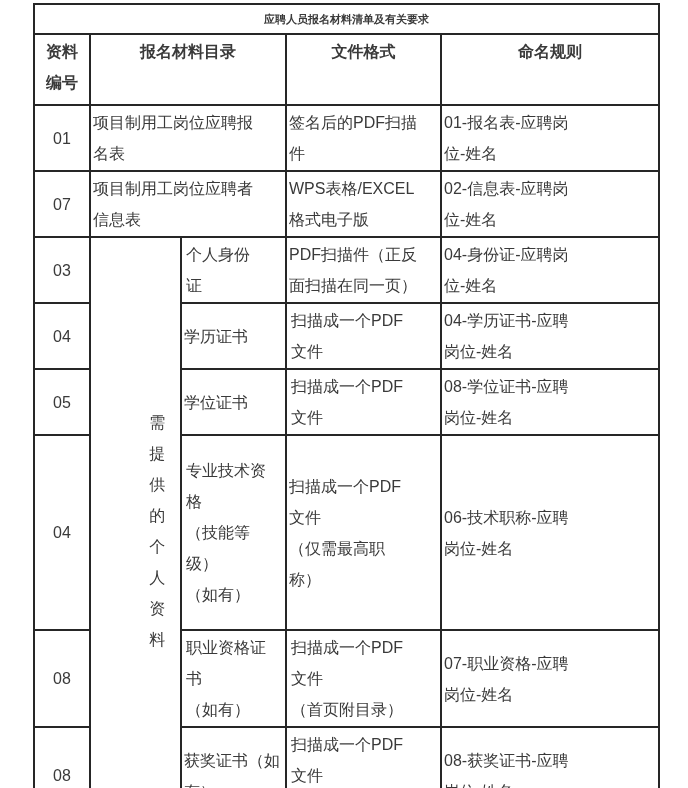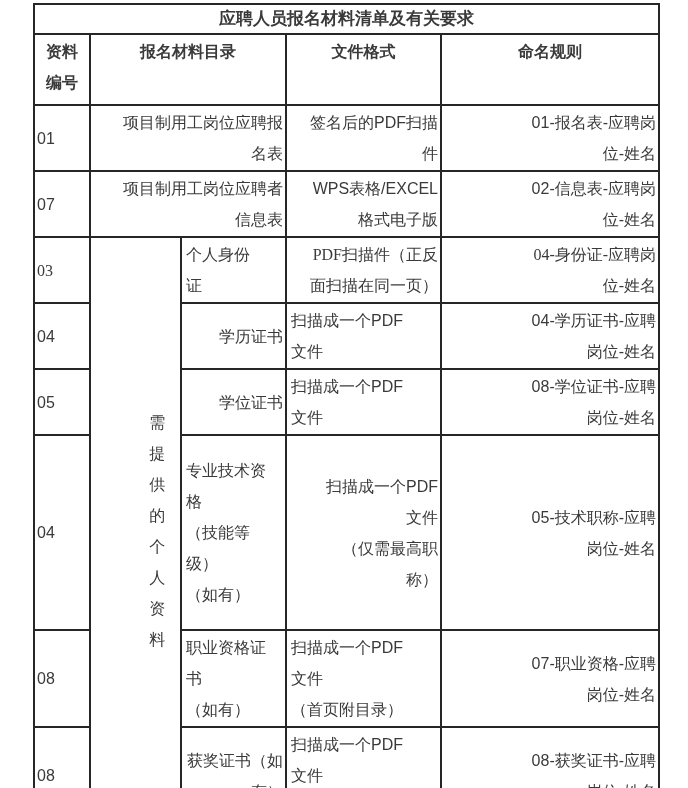--- a/index.html
+++ b/index.html
@@ -25,37 +25,37 @@
     vertical-align: middle;
     font-size: 16px;
     line-height: 31px;
     white-space: pre-line;
     overflow: hidden;
     word-break: break-all;
   }
   .title-row td {
     height: 30px;
     font-weight: bold;
-    font-size: 17px;
+    font-size: 11px;
     text-align: center;
     line-height: 26px;
     white-space: nowrap;
   }
   .header-row td {
     height: 71px;
     font-weight: bold;
     text-align: center;
     vertical-align: top;
   }
-  .al-c { text-align: right; margin-top: 8px; }
+  .al-c { text-align: left; margin-top: 8px; }
   .al-l { text-align: left; padding-left: 4px; }
-  .num-cell { text-align: left; }
+  .num-cell { text-align: center; }
   .r-01 td { height: 64px; }
   .r-02 td { height: 63px; }
-  .r-03 td { height: 64px; font-family: Liberation Serif, serif; }
+  .r-03 td { height: 64px; }
   .r-04 td { height: 66px; }
   .r-05 td { height: 65px; }
   .r-06 td { height: 195px; }
   .r-07 td { height: 94px; }
   .r-08 td { height: 96px; }
   td.group-cell { vertical-align: middle; padding: 0 8px 0 0; }
   .vertical-label {
     width: 1.1em;
     margin-left: auto;
     margin-right: 6px;
@@ -146,21 +146,21 @@
       <td class="num-cell">04</td>
       <td class="al-l">专业技术资
 格
 （技能等
 级）
 （如有）</td>
       <td class="al-c">扫描成一个PDF
 文件
 （仅需最高职
 称）</td>
-      <td class="al-c">05-技术职称-应聘
+      <td class="al-c">06-技术职称-应聘
 岗位-姓名</td>
     </tr>
 
     <tr class="r-07">
       <td class="num-cell">08</td>
       <td class="al-l">职业资格证
 书
 （如有）</td>
       <td class="al-l">扫描成一个PDF
 文件

